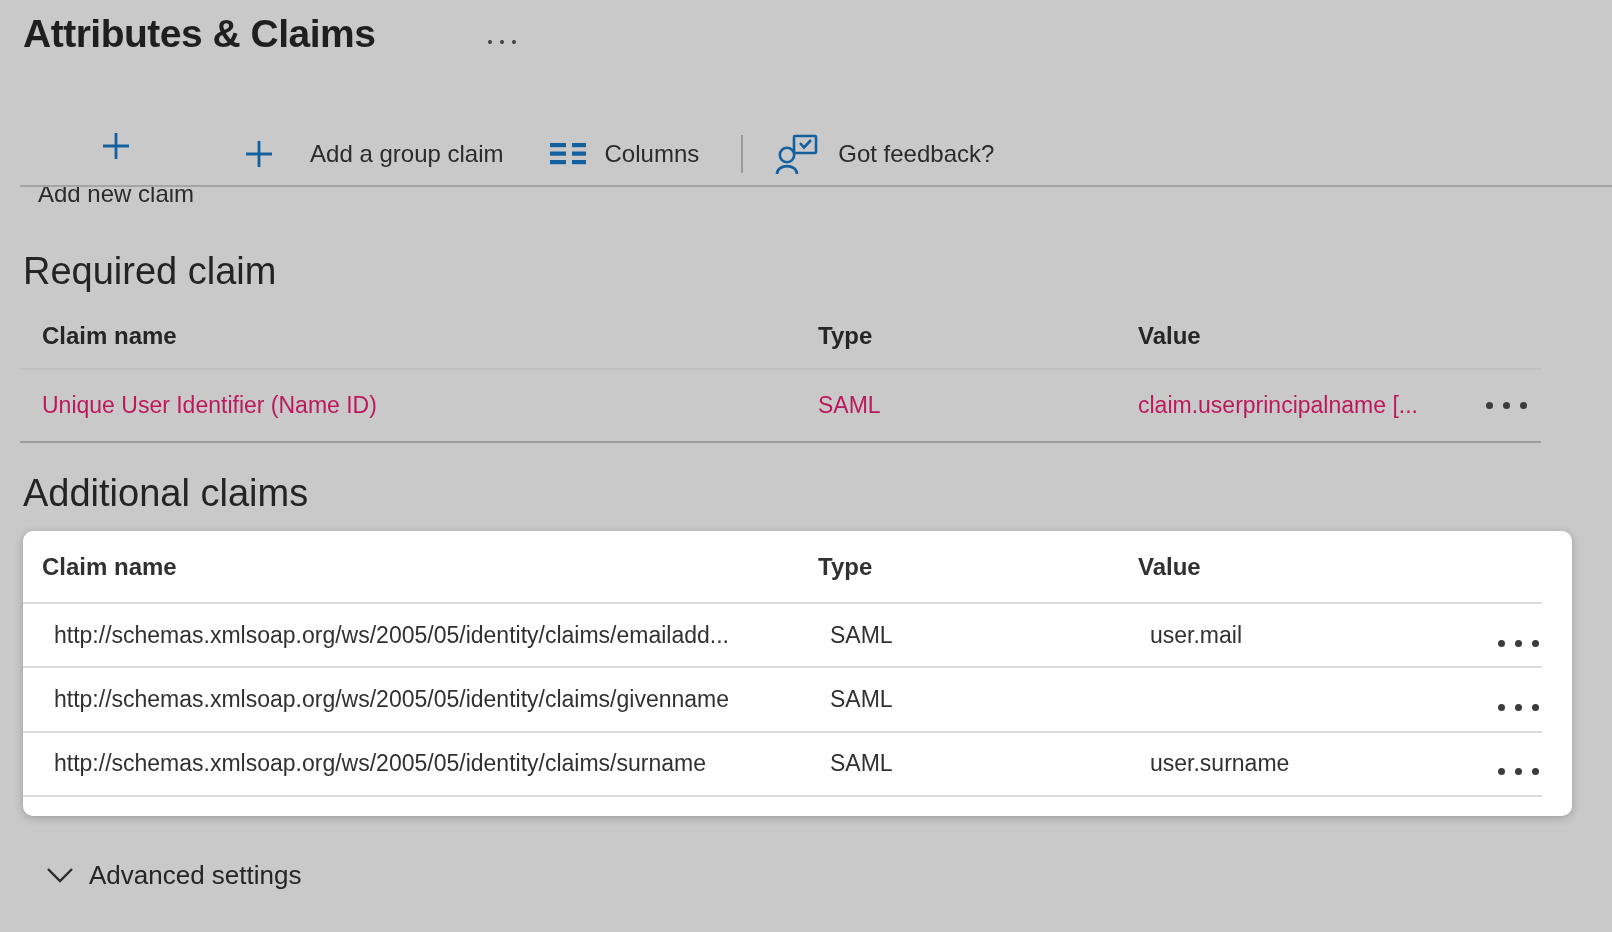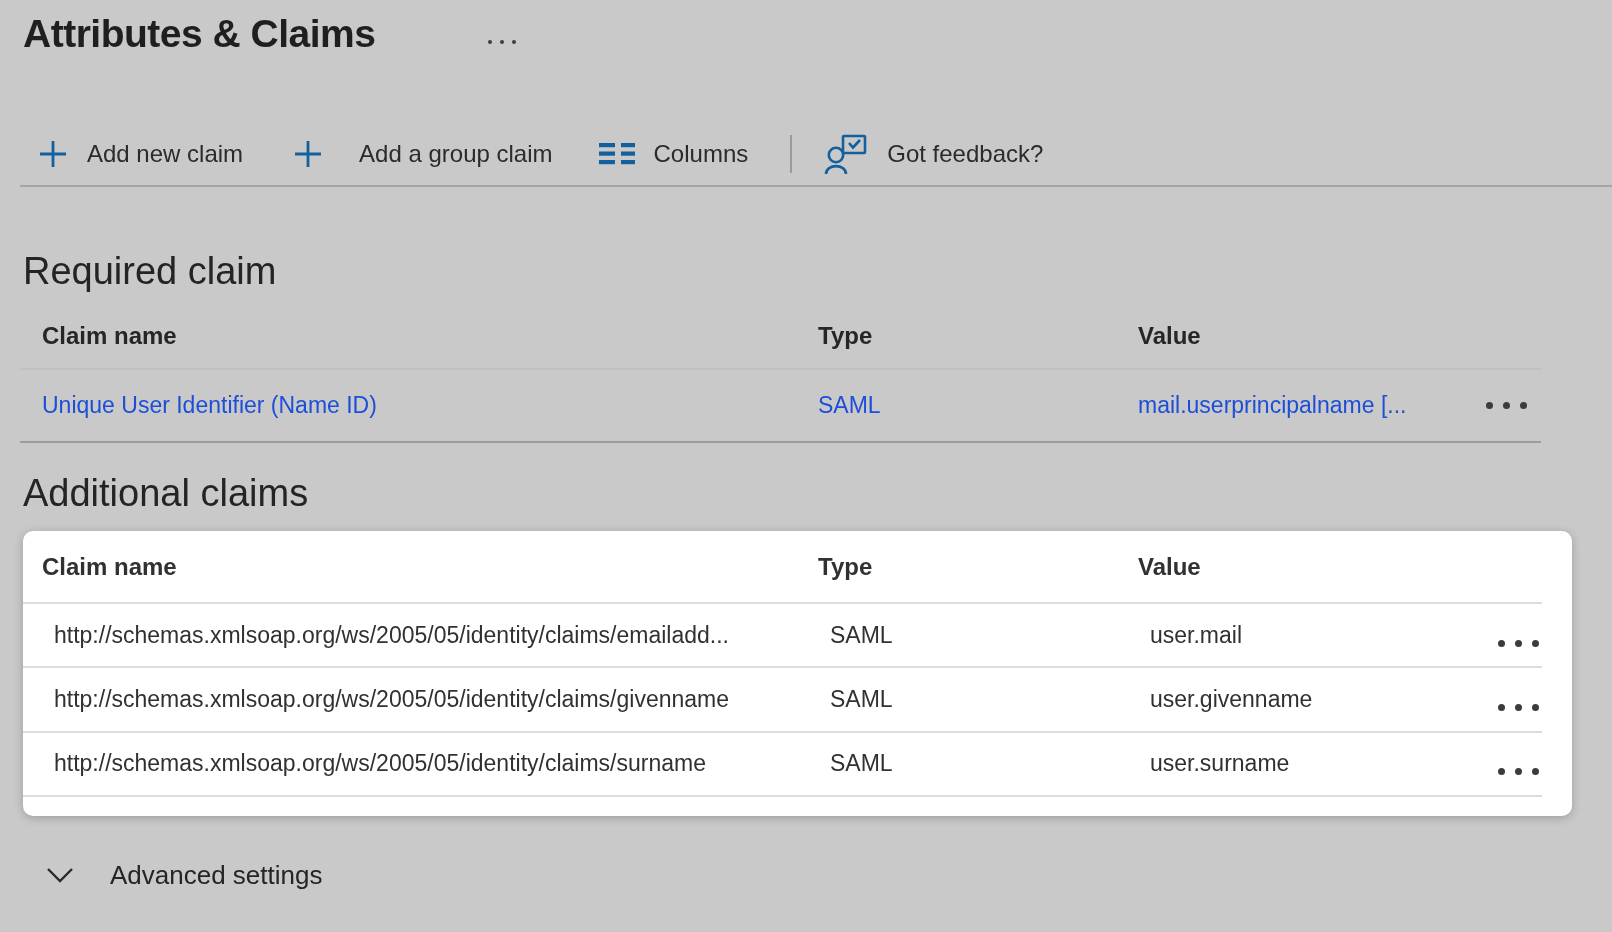--- a/index.html
+++ b/index.html
@@ -28,41 +28,41 @@
 
   
   .toolbar { left: 0; top: 131px; height: 46px; width: 1612px; display: flex; align-items: center; }
   .tb-btn {
     display: flex; align-items: center; gap: 19px;
     background: none; border: none; cursor: pointer;
     font-family: "Liberation Sans", sans-serif;
     font-size: 24px; color: #2b2b2b; height: 46px; padding: 0;
   }
   .tb-btn svg { display: block; }
-  .tb-b1 { margin-left: 38px; }
+  .tb-b1 { margin-left: 38px; flex-direction: column; }
   .tb-b2 { margin-left: 50px; gap: 36px; }
   .tb-b3 { margin-left: 46px; }
   .tb-vdivider { width: 2px; height: 38px; background: #9a9a9a; margin-left: 42px; }
   .tb-b4 { margin-left: 32px; }
   .toolbar-rule { left: 20px; top: 185px; width: 1592px; height: 2px; background: #a5a5a5; }
 
   
   .section-heading { font-size: 38px; font-weight: 400; color: #242424; left: 23px; }
   .h-required { top: 250px; }
   .h-additional { top: 472px; }
 
   
   .req-header { left: 20px; top: 316px; width: 1521px; height: 40px; }
   .col-name { left: 22px; }
   .col-type { left: 798px; }
   .col-value { left: 1118px; }
   .th { position: absolute; top: 0; font-size: 24px; font-weight: 700; color: #262626; line-height: 40px; }
   .req-divider-top { left: 20px; top: 368px; width: 1521px; height: 2px; background: #c0c0c0; }
   .req-row { left: 20px; top: 370px; width: 1521px; height: 71px; }
-  .td { position: absolute; font-size: 23px; font-weight: 400; color: #1d4ed8; line-height: 71px; white-space: nowrap; }
+  .td { position: absolute; font-size: 23px; font-weight: 400; color: #be185d; line-height: 71px; white-space: nowrap; }
   .req-divider-bottom { left: 20px; top: 441px; width: 1521px; height: 2px; background: #9c9c9c; }
 
   
   .row-menu {
     position: absolute; display: flex; gap: 10px; align-items: center;
     background: none; border: none; cursor: pointer; height: 100%; padding: 0;
   }
   .row-menu .dot { width: 7px; height: 7px; border-radius: 50%; background: #3c3c3c; }
   .req-row .row-menu { left: 1466px; }
 
@@ -85,21 +85,21 @@
   .card-row { position: absolute; left: 12px; width: 1519px; height: 80px; }
   .cr-1 { top: 72px; }
   .cr-2 { top: 136px; padding-left: 8px; }
   .cr-3 { top: 200px; padding-left: 41px; }
   .card-row .td { line-height: 64px; color: #323130; }
   .card-row .row-menu { left: 1463px; }
 
   
   .advanced {
     left: 34px; top: 850px; height: 50px;
-    display: flex; align-items: center; gap: 36px;
+    display: flex; align-items: center; gap: 15px;
     background: none; border: none; cursor: pointer; padding: 0 12px;
     font-family: "Liberation Sans", sans-serif;
   }
   .advanced .adv-label { font-size: 26px; color: #252525; }
   .advanced svg { display: block; }
 </style>
 </head>
 <body>
 
 <h1 class="abs page-title">Attributes &amp; Claims</h1>
@@ -165,21 +165,21 @@
 <div class="abs req-header">
   <span class="th col-name">Claim name</span>
   <span class="th col-type">Type</span>
   <span class="th col-value">Value</span>
 </div>
 <div class="abs req-divider-top"></div>
 
 <div class="abs req-row">
   <span class="td col-name">Unique User Identifier (Name ID)</span>
   <span class="td col-type">SAML</span>
-  <span class="td col-value">mail.userprincipalname [...</span>
+  <span class="td col-value">claim.userprincipalname [...</span>
   <button class="row-menu" aria-label="Row menu">
     <span class="dot"></span>
     <span class="dot"></span>
     <span class="dot"></span>
   </button>
 </div>
 <div class="abs req-divider-bottom"></div>
 
 <h2 class="abs section-heading h-additional">Additional claims</h2>
 
@@ -199,21 +199,20 @@
       <span class="dot"></span>
       <span class="dot"></span>
       <span class="dot"></span>
     </button>
   </div>
   <div class="card-divider cd-1"></div>
 
   <div class="card-row cr-2">
     <span class="td c-name">http://schemas.xmlsoap.org/ws/2005/05/identity/claims/givenname</span>
     <span class="td c-type">SAML</span>
-    <span class="td c-value">user.givenname</span>
     <button class="row-menu" aria-label="Row menu">
       <span class="dot"></span>
       <span class="dot"></span>
       <span class="dot"></span>
     </button>
   </div>
   <div class="card-divider cd-2"></div>
 
   <div class="card-row cr-3">
     <span class="td c-name">http://schemas.xmlsoap.org/ws/2005/05/identity/claims/surname</span>

